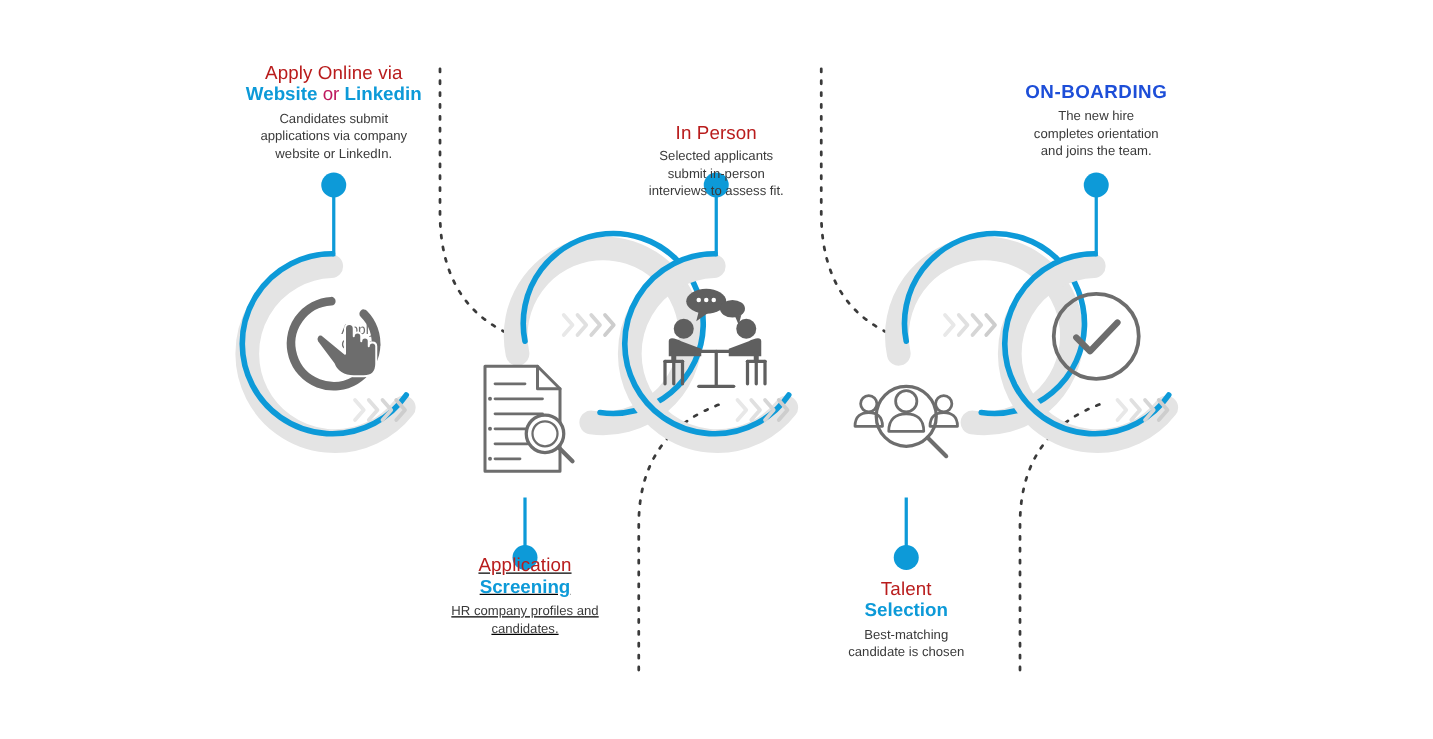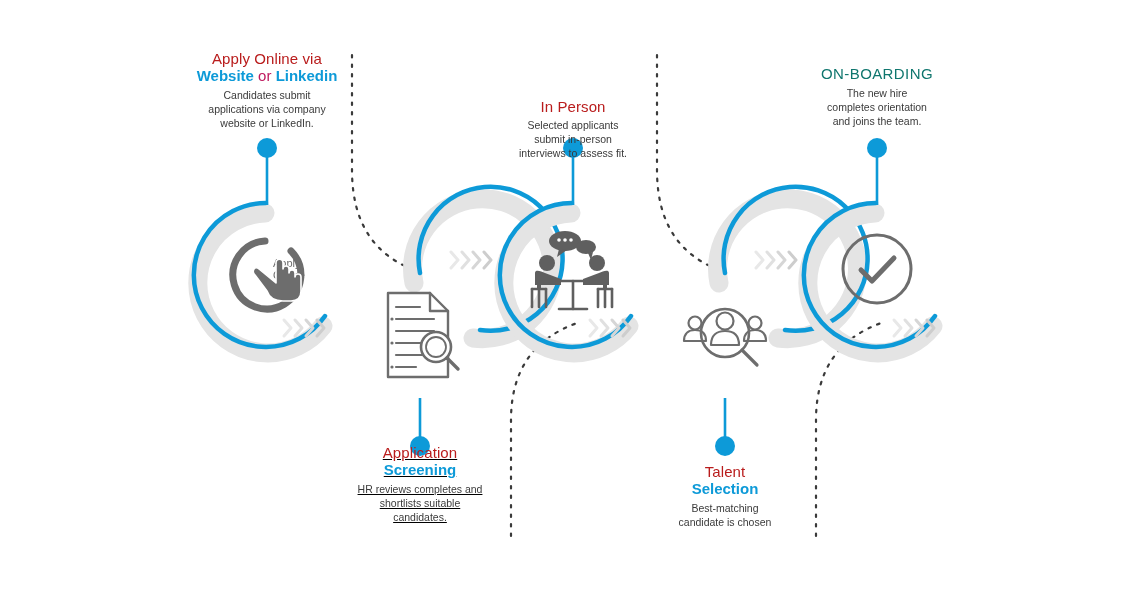--- a/index.html
+++ b/index.html
@@ -39,22 +39,22 @@
     color: #0d9ad8;
     line-height: 1.2;
     white-space: nowrap;
   }
   .title-line2 .lt {
     font-weight: normal;
     color: #be185d;
   }
   .title-single {
     font-size: 15px;
-    font-weight: normal;
-    color: #0f766e;
+    font-weight: bold;
+    color: #1d4ed8;
     letter-spacing: .4px;
     line-height: 1.2;
     white-space: nowrap;
   }
   .desc {
     font-size: 10.5px;
     color: #3a3a3a;
     line-height: 1.32;
     margin-top: 4px;
   }
@@ -289,22 +289,21 @@
       <div>Candidates submit</div>
       <div>applications via company</div>
       <div>website or LinkedIn.</div>
     </div>
   </div>
 
   <div class="txtblock" style="left:305px; top:444px;text-decoration:underline;">
     <div class="title-line1">Application</div>
     <div class="title-line2">Screening</div>
     <div class="desc">
-      <div>HR reviews completes and</div>
-      <div>shortlists suitable</div>
+      <div>HR company profiles and</div>
       <div>candidates.</div>
     </div>
   </div>
 
   <div class="txtblock" style="left:458px; top:50px;margin-top:48px;">
     <div class="title-line1">In Person</div>
     <div class="desc">
       <div>Selected applicants</div>
       <div>submit in-person</div>
       <div>interviews to assess fit.</div>

